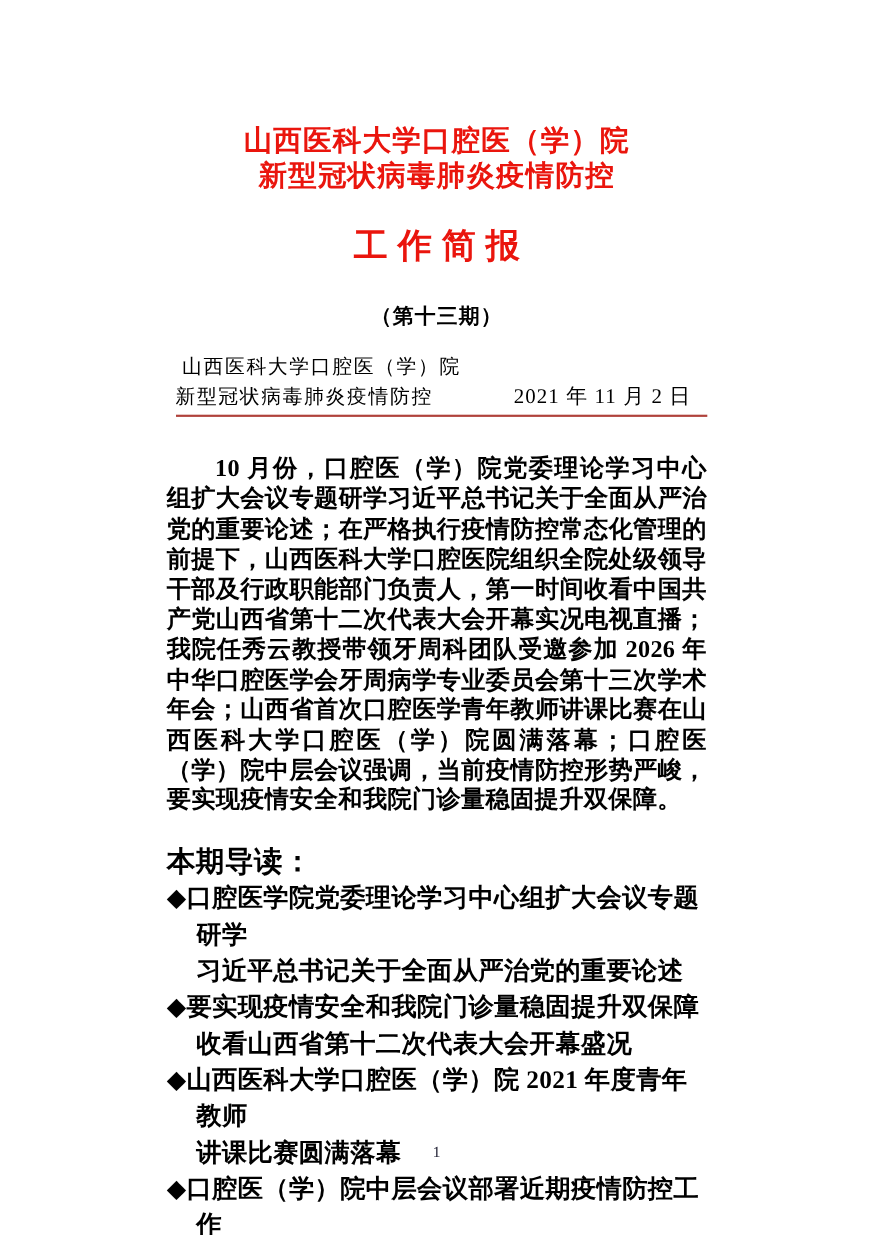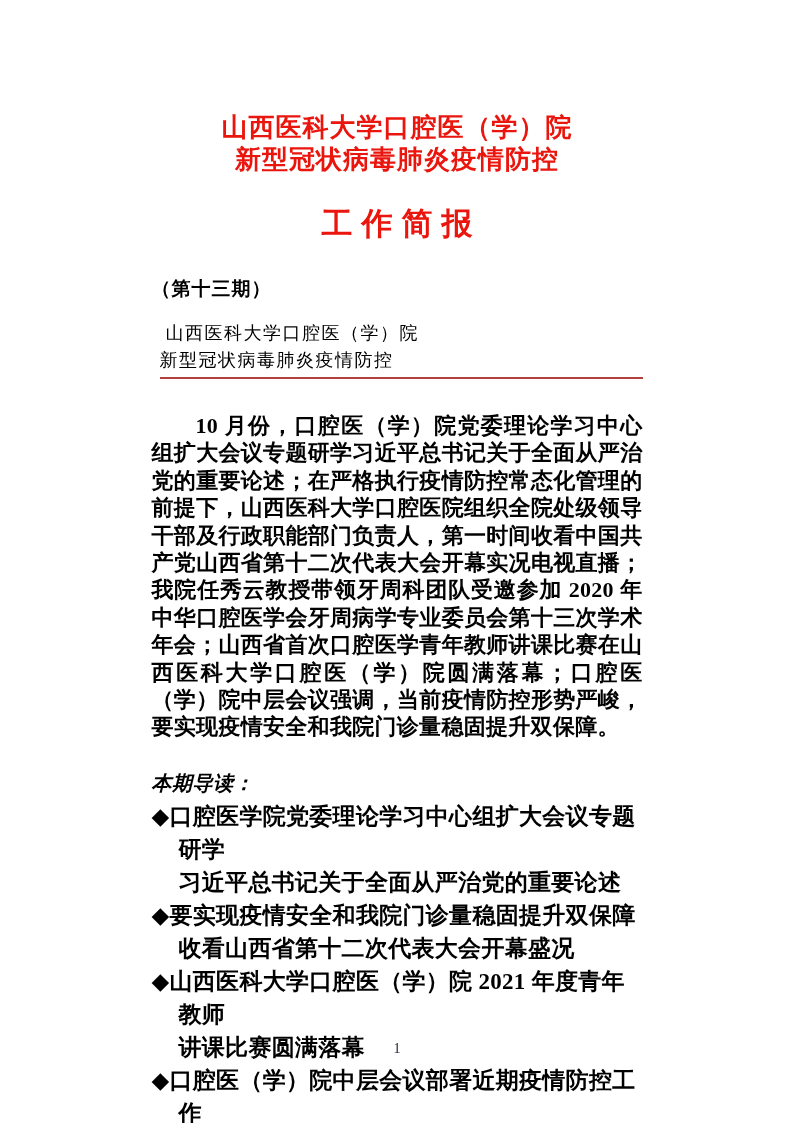--- a/index.html
+++ b/index.html
@@ -34,20 +34,21 @@
     font-family: Liberation Sans, sans-serif;
     font-weight: 700;
     font-size: 31px;
     line-height: 44px;
     letter-spacing: 9px;
     text-indent: 9px; 
     color: var(--title-red, #ea150d);
   }
   .issue {
     margin-top: 30px;
+    text-align: center;
     font-weight: 600;
     font-size: 19px;
     line-height: 26px;
     letter-spacing: 1px;
   }
   .meta-block {
     margin-top: 18px;
     margin-left: 8px;
     display: flex;
     justify-content: space-between;
@@ -76,25 +77,24 @@
     line-height: 27.4px;
     font-weight: 700;
     text-align: justify;
     text-indent: 44px;
     letter-spacing: 0.3px;
   }
   .digest {
     margin-top: 26px;
   }
   .digest-heading {
-    font-size: 20px;
+    font-size: 26px;
     line-height: 33px;
     font-weight: 700;
     letter-spacing: 0.5px;
-    font-style: italic;
   }
   .digest-item {
     font-size: 23px;
     line-height: 33px;
     font-weight: 700;
     padding-left: 27px;
     text-indent: -27px;
     letter-spacing: 0.3px;
   }
   .digest-text {
@@ -121,23 +121,24 @@
     <div class="red-title">新型冠状病毒肺炎疫情防控</div>
     <div class="main-title">工作简报</div>
     <div class="issue">（第十三期）</div>
   </header>
 
   <div class="meta-block">
     <div class="meta-left">
       <div class="meta-line org1">山西医科大学口腔医（学）院</div>
       <div class="meta-line">新型冠状病毒肺炎疫情防控</div>
     </div>
+    <div class="meta-date">2021 年 11 月 2 日</div>
   </div>
 
-  <p class="body-paragraph">10 月份，口腔医（学）院党委理论学习中心组扩大会议专题研学习近平总书记关于全面从严治党的重要论述；在严格执行疫情防控常态化管理的前提下，山西医科大学口腔医院组织全院处级领导干部及行政职能部门负责人，第一时间收看中国共产党山西省第十二次代表大会开幕实况电视直播；我院任秀云教授带领牙周科团队受邀参加 2020 年中华口腔医学会牙周病学专业委员会第十三次学术年会；山西省首次口腔医学青年教师讲课比赛在山西医科大学口腔医（学）院圆满落幕；口腔医（学）院中层会议强调，当前疫情防控形势严峻，要实现疫情安全和我院门诊量稳固提升双保障。</p>
+  <p class="body-paragraph">10 月份，口腔医（学）院党委理论学习中心组扩大会议专题研学习近平总书记关于全面从严治党的重要论述；在严格执行疫情防控常态化管理的前提下，山西医科大学口腔医院组织全院处级领导干部及行政职能部门负责人，第一时间收看中国共产党山西省第十二次代表大会开幕实况电视直播；我院任秀云教授带领牙周科团队受邀参加 2026 年中华口腔医学会牙周病学专业委员会第十三次学术年会；山西省首次口腔医学青年教师讲课比赛在山西医科大学口腔医（学）院圆满落幕；口腔医（学）院中层会议强调，当前疫情防控形势严峻，要实现疫情安全和我院门诊量稳固提升双保障。</p>
 
   <section class="digest">
     <div class="digest-heading">本期导读：</div>
 
     <div class="digest-item"><span class="marker">◆</span><span class="digest-text">口腔医学院党委理论学习中心组扩大会议专题研学
 习近平总书记关于全面从严治党的重要论述</span></div>
 
     <div class="digest-item"><span class="marker">◆</span><span class="digest-text">要实现疫情安全和我院门诊量稳固提升双保障
 收看山西省第十二次代表大会开幕盛况</span></div>
 

